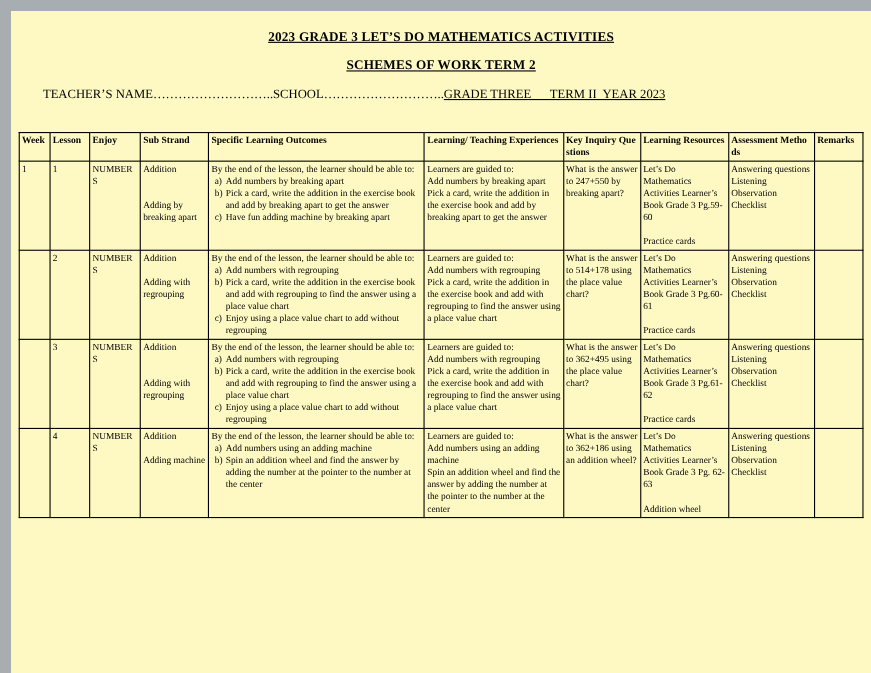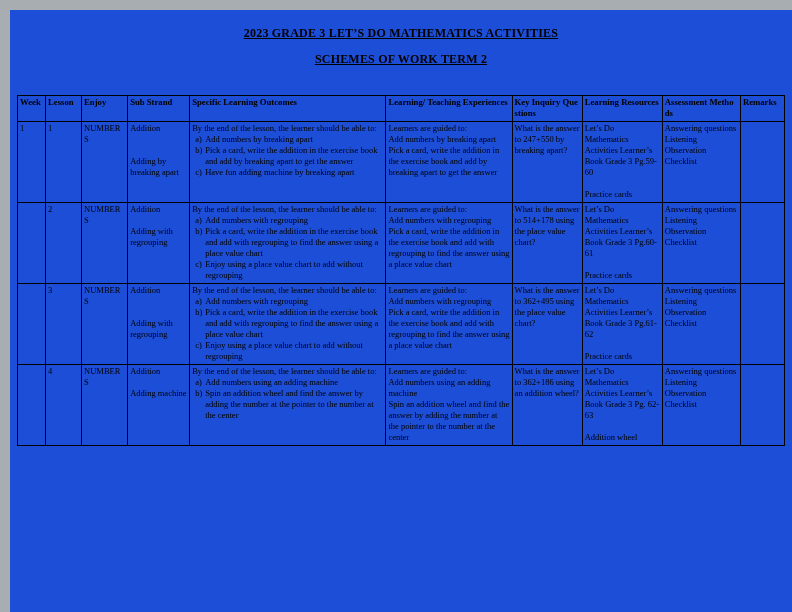--- a/index.html
+++ b/index.html
@@ -7,21 +7,21 @@
   body {
     background:#a8adb2;
     font-family:"Liberation Serif", serif;
     color:#000;
     position:relative;
     overflow:hidden;
   }
   .page {
     position:absolute; top:10px; left:10px;
     width:782px; height:602px;
-    background:#1d4ed8;
+    background:#fef9c3;
     padding:16px 7px 0 7px;
   }
   .doc-title, .doc-subtitle {
     text-align:center;
     font-weight:bold;
     font-size:12px;
     text-decoration:underline;
     letter-spacing:0.2px;
   }
   .doc-subtitle { margin-top:11px; }
@@ -62,20 +62,21 @@
   col.c-sub{width:62px;} col.c-out{width:196px;} col.c-exp{width:126px;}
   col.c-key{width:70px;} col.c-res{width:80px;} col.c-ass{width:78px;}
   col.c-rem{width:44px;}
 </style>
 </head>
 <body>
 
 <div class="page">
   <div class="doc-title">2023 GRADE 3 LET’S DO MATHEMATICS ACTIVITIES</div>
   <div class="doc-subtitle">SCHEMES OF WORK TERM 2</div>
+  <div class="teacher-line"><span>TEACHER’S NAME</span><span>………………………..</span><span>SCHOOL</span><span>………………………..</span><span class="grade-term">GRADE THREE      TERM II  YEAR 2023</span></div>
 
   <table class="sow">
     <colgroup>
       <col class="c-week">
         <col class="c-lesson">
         <col class="c-strand">
         <col class="c-sub">
       <col class="c-out">
         <col class="c-exp">
         <col class="c-key">

